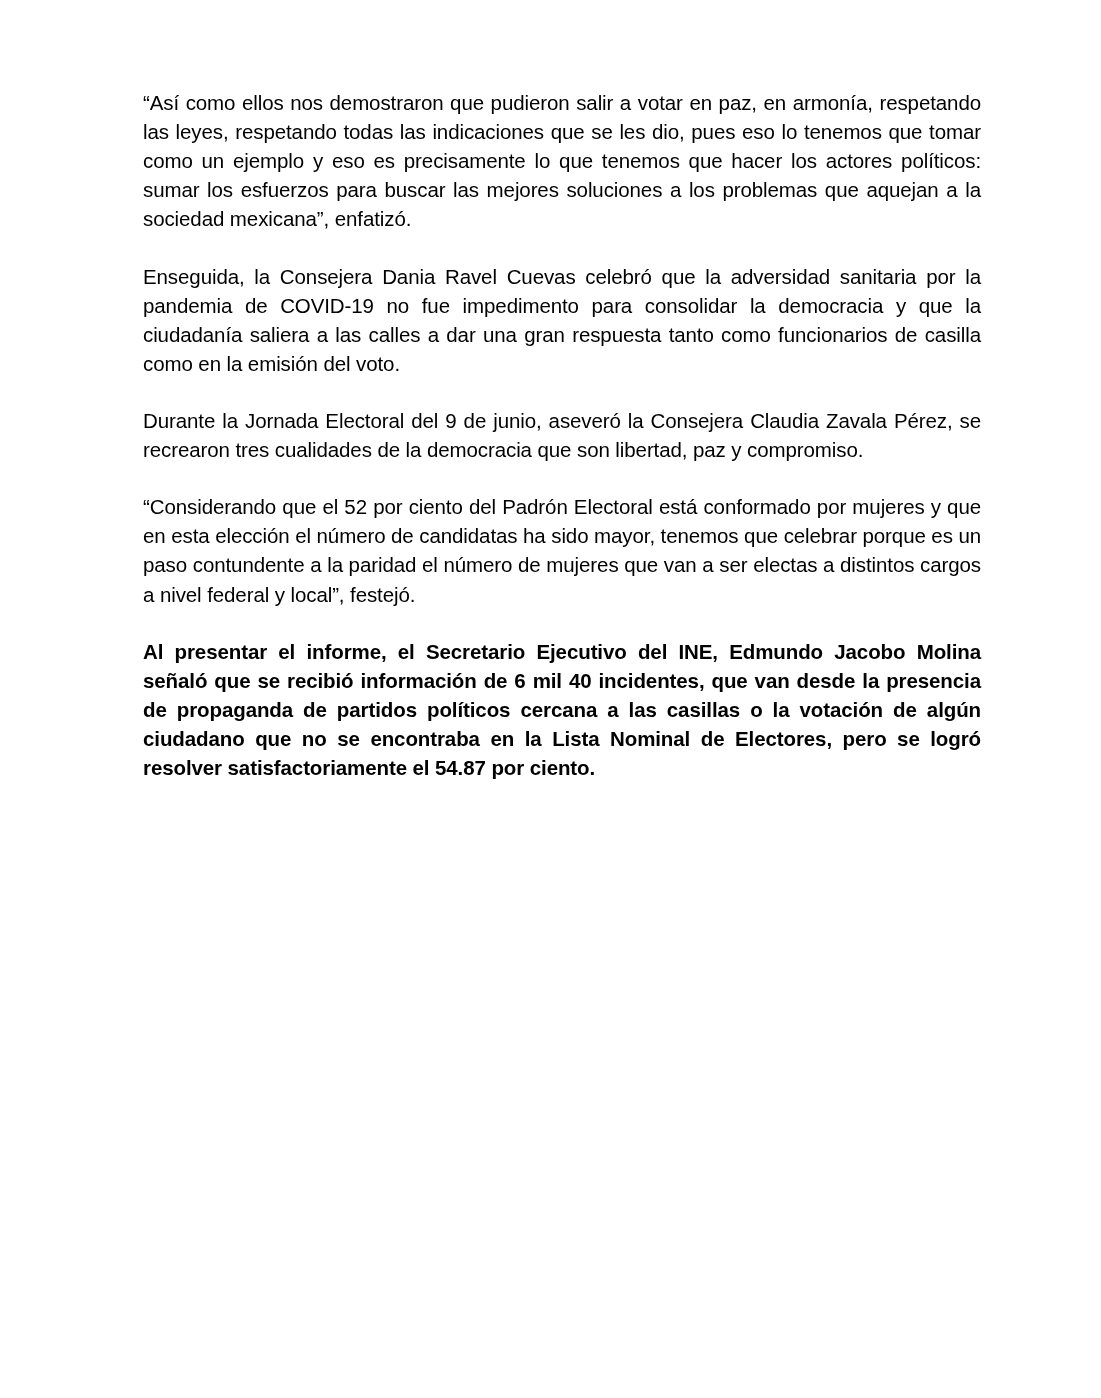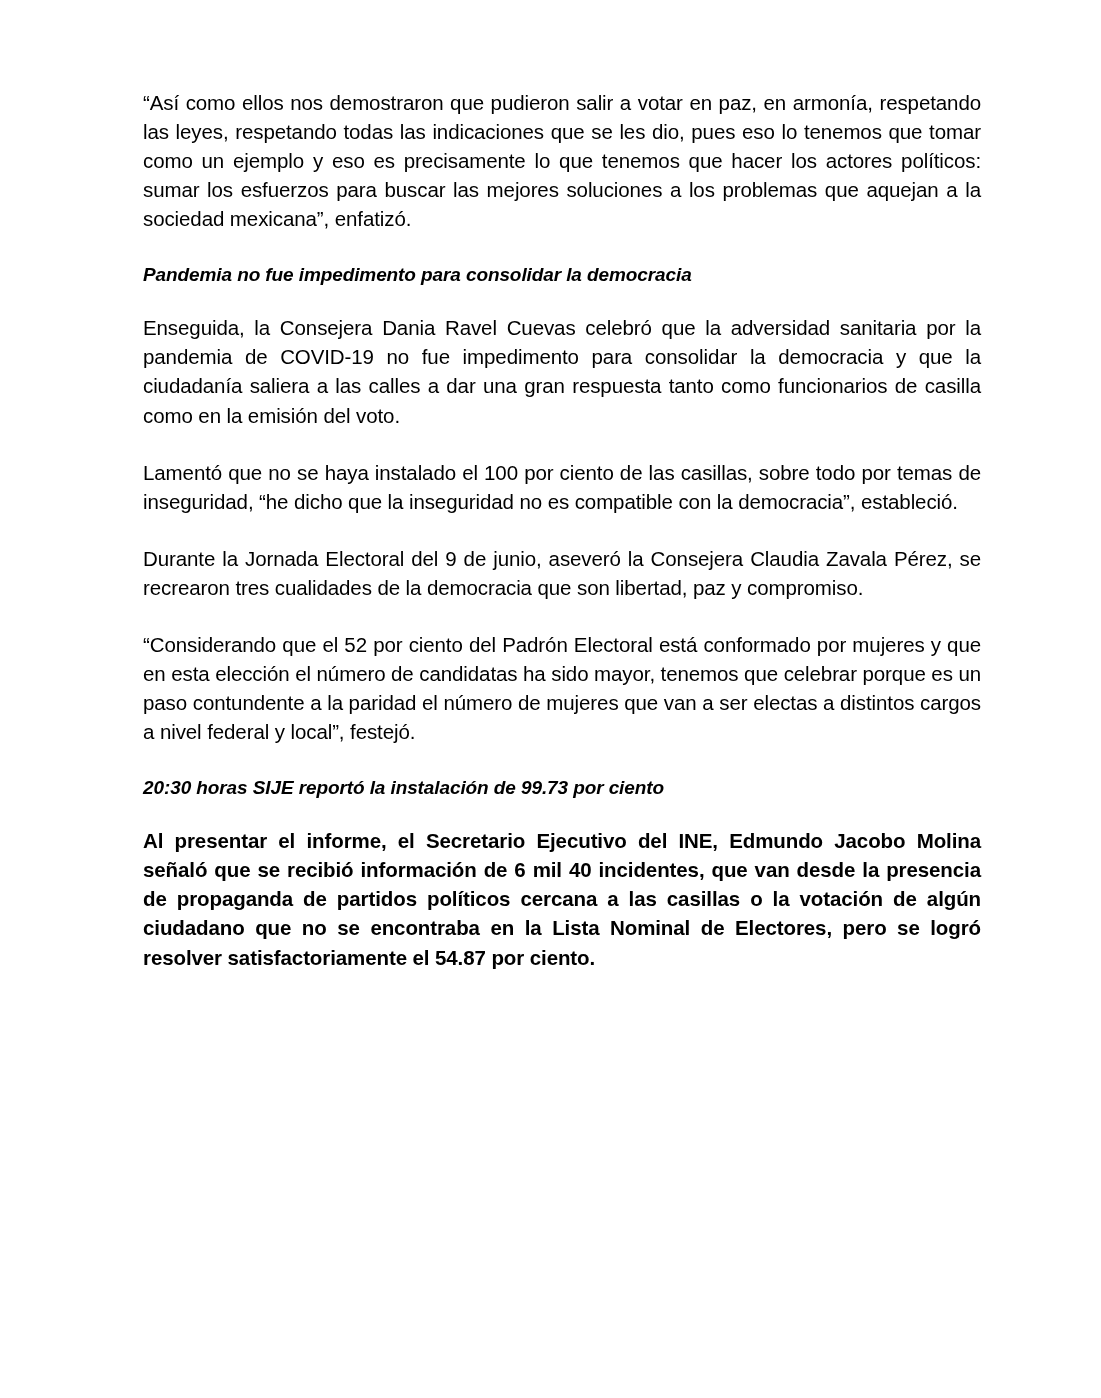--- a/index.html
+++ b/index.html
@@ -49,31 +49,28 @@
   }
 </style>
 </head>
 <body>
 
 <div class="page">
   <div class="doc-body">
 
     <p class="para">“Así como ellos nos demostraron que pudieron salir a votar en paz, en armonía, respetando las leyes, respetando todas las indicaciones que se les dio, pues eso lo tenemos que tomar como un ejemplo y eso es precisamente lo que tenemos que hacer los actores políticos: sumar los esfuerzos para buscar las mejores soluciones a los problemas que aquejan a la sociedad mexicana”, enfatizó.</p>
 
-    <h2 class="subhead">Pandemia no fue impedimento para consolidar la democracia</h2>
 
     <p class="para">Enseguida, la Consejera Dania Ravel Cuevas celebró que la adversidad sanitaria por la pandemia de COVID-19 no fue impedimento para consolidar la democracia y que la ciudadanía saliera a las calles a dar una gran respuesta tanto como funcionarios de casilla como en la emisión del voto.</p>
 
-    <p class="para">Lamentó que no se haya instalado el 100 por ciento de las casillas, sobre todo por temas de inseguridad, “he dicho que la inseguridad no es compatible con la democracia”, estableció.</p>
 
     <p class="para">Durante la Jornada Electoral del 9 de junio, aseveró la Consejera Claudia Zavala Pérez, se recrearon tres cualidades de la democracia que son libertad, paz y compromiso.</p>
 
 
 
     <p class="para">“Considerando que el 52 por ciento del Padrón Electoral está conformado por mujeres y que en esta elección el número de candidatas ha sido mayor, tenemos que celebrar porque es un paso contundente a la paridad el número de mujeres que van a ser electas a distintos cargos a nivel federal y local”, festejó.</p>
 
-    <h2 class="subhead spacer-before-head">20:30 horas SIJE reportó la instalación de 99.73 por ciento</h2>
 
 
     <p class="para">Al presentar el informe, el Secretario Ejecutivo del INE, Edmundo Jacobo Molina señaló que se recibió información de 6 mil 40 incidentes, que van desde la presencia de propaganda de partidos políticos cercana a las casillas o la votación de algún ciudadano que no se encontraba en la Lista Nominal de Electores, pero se logró resolver satisfactoriamente el 54.87 por ciento.</p>
 
   </div>
 </div>
 
 </body></html>

